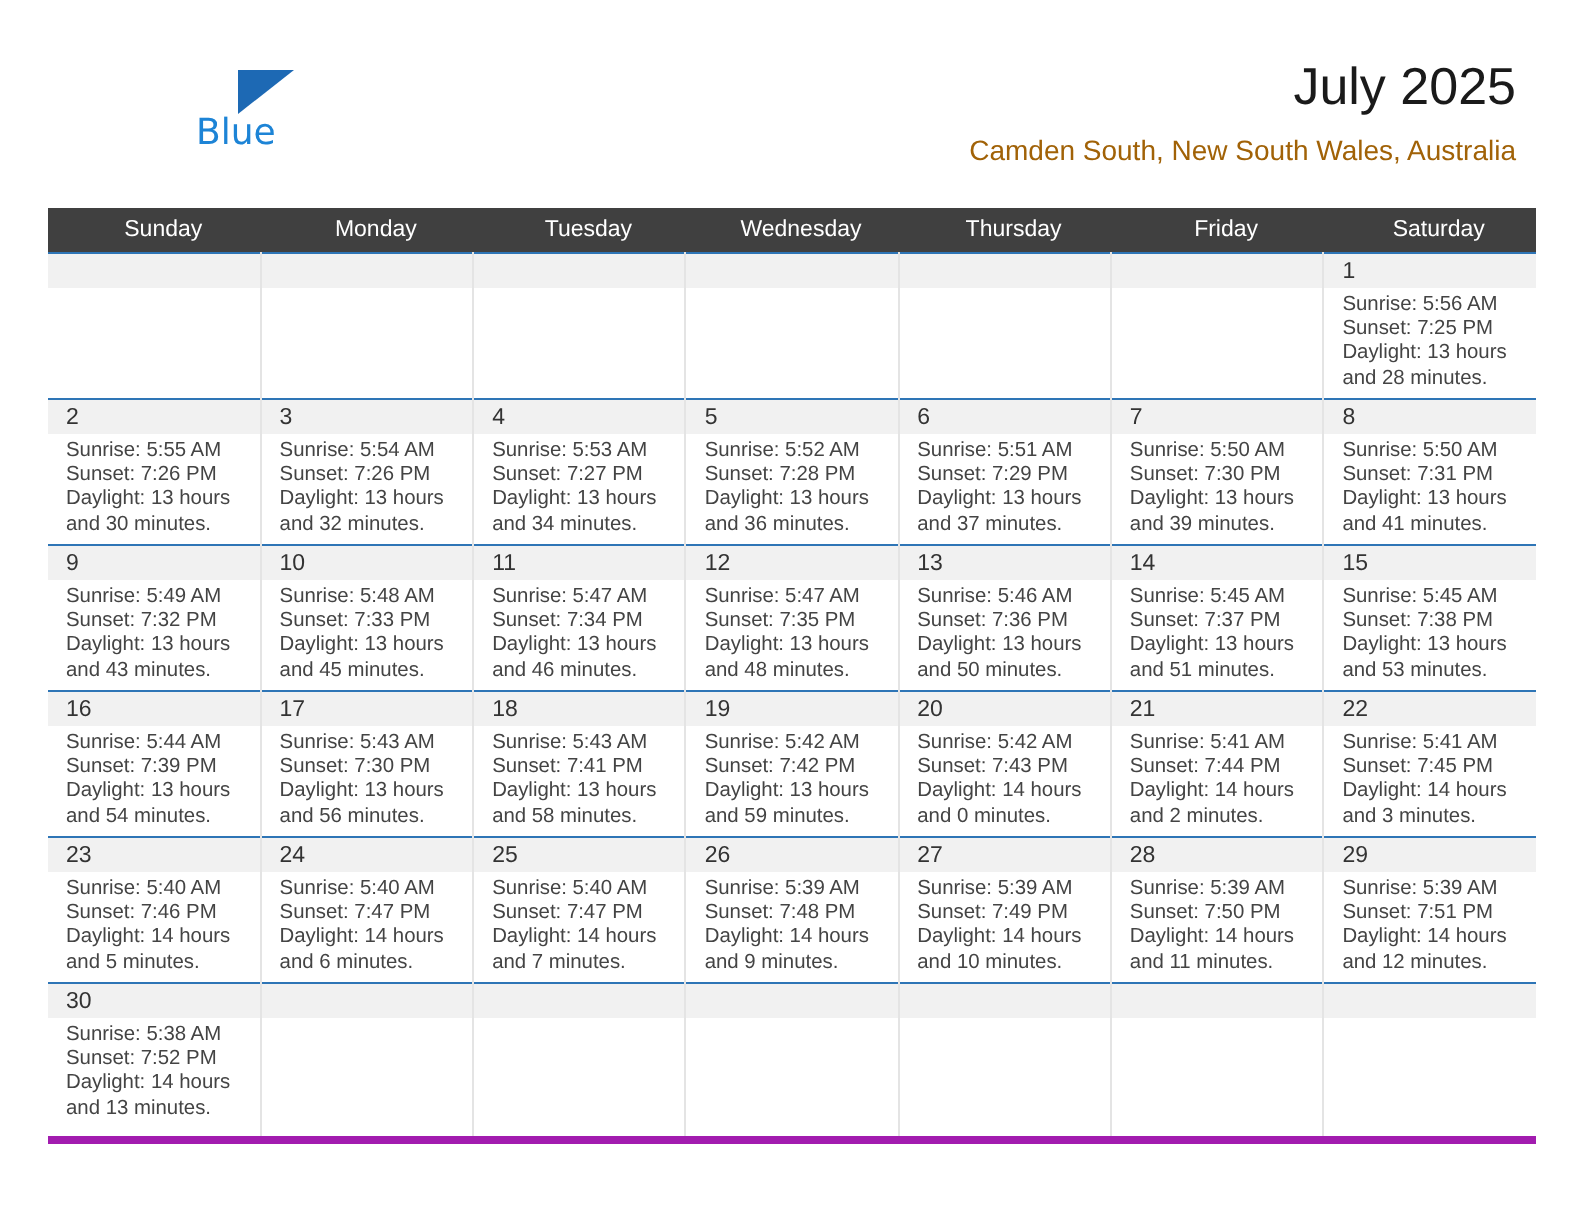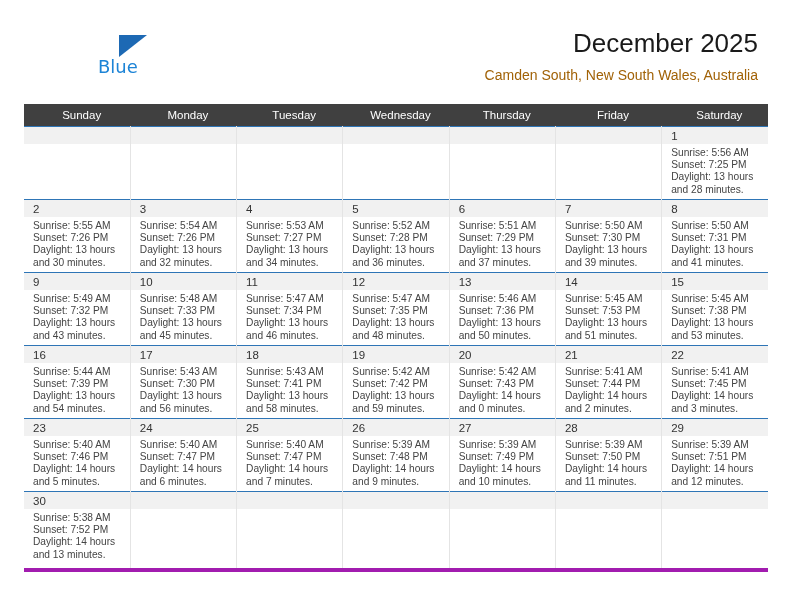--- a/index.html
+++ b/index.html
@@ -158,21 +158,21 @@
 
   <div class="header">
 
     <div class="brand">
       <span class="brand-triangle"></span>
       <span class="brand-bar"></span>
       <span class="brand-blue">Blue</span>
     </div>
 
     <div class="title-block">
-      <div class="month-title">December 2025</div>
+      <div class="month-title">July 2025</div>
       <div class="location-subtitle">Camden South, New South Wales, Australia</div>
     </div>
 
   </div>
 
   <table class="calendar">
     <thead>
       <tr>
           <th>Sunday</th>
           <th>Monday</th>
@@ -367,21 +367,21 @@
               <div class="cell-line">Daylight: 13 hours</div>
               <div class="cell-line">and 50 minutes.</div>
             </div>
           </td>
           <td class="">
             <div class="daynum-band">
               <div class="daynum">14</div>
             </div>
             <div class="cell-body">
               <div class="cell-line">Sunrise: 5:45 AM</div>
-              <div class="cell-line">Sunset: 7:53 PM</div>
+              <div class="cell-line">Sunset: 7:37 PM</div>
               <div class="cell-line">Daylight: 13 hours</div>
               <div class="cell-line">and 51 minutes.</div>
             </div>
           </td>
           <td class="edge-right">
             <div class="daynum-band">
               <div class="daynum">15</div>
             </div>
             <div class="cell-body">
               <div class="cell-line">Sunrise: 5:45 AM</div>

